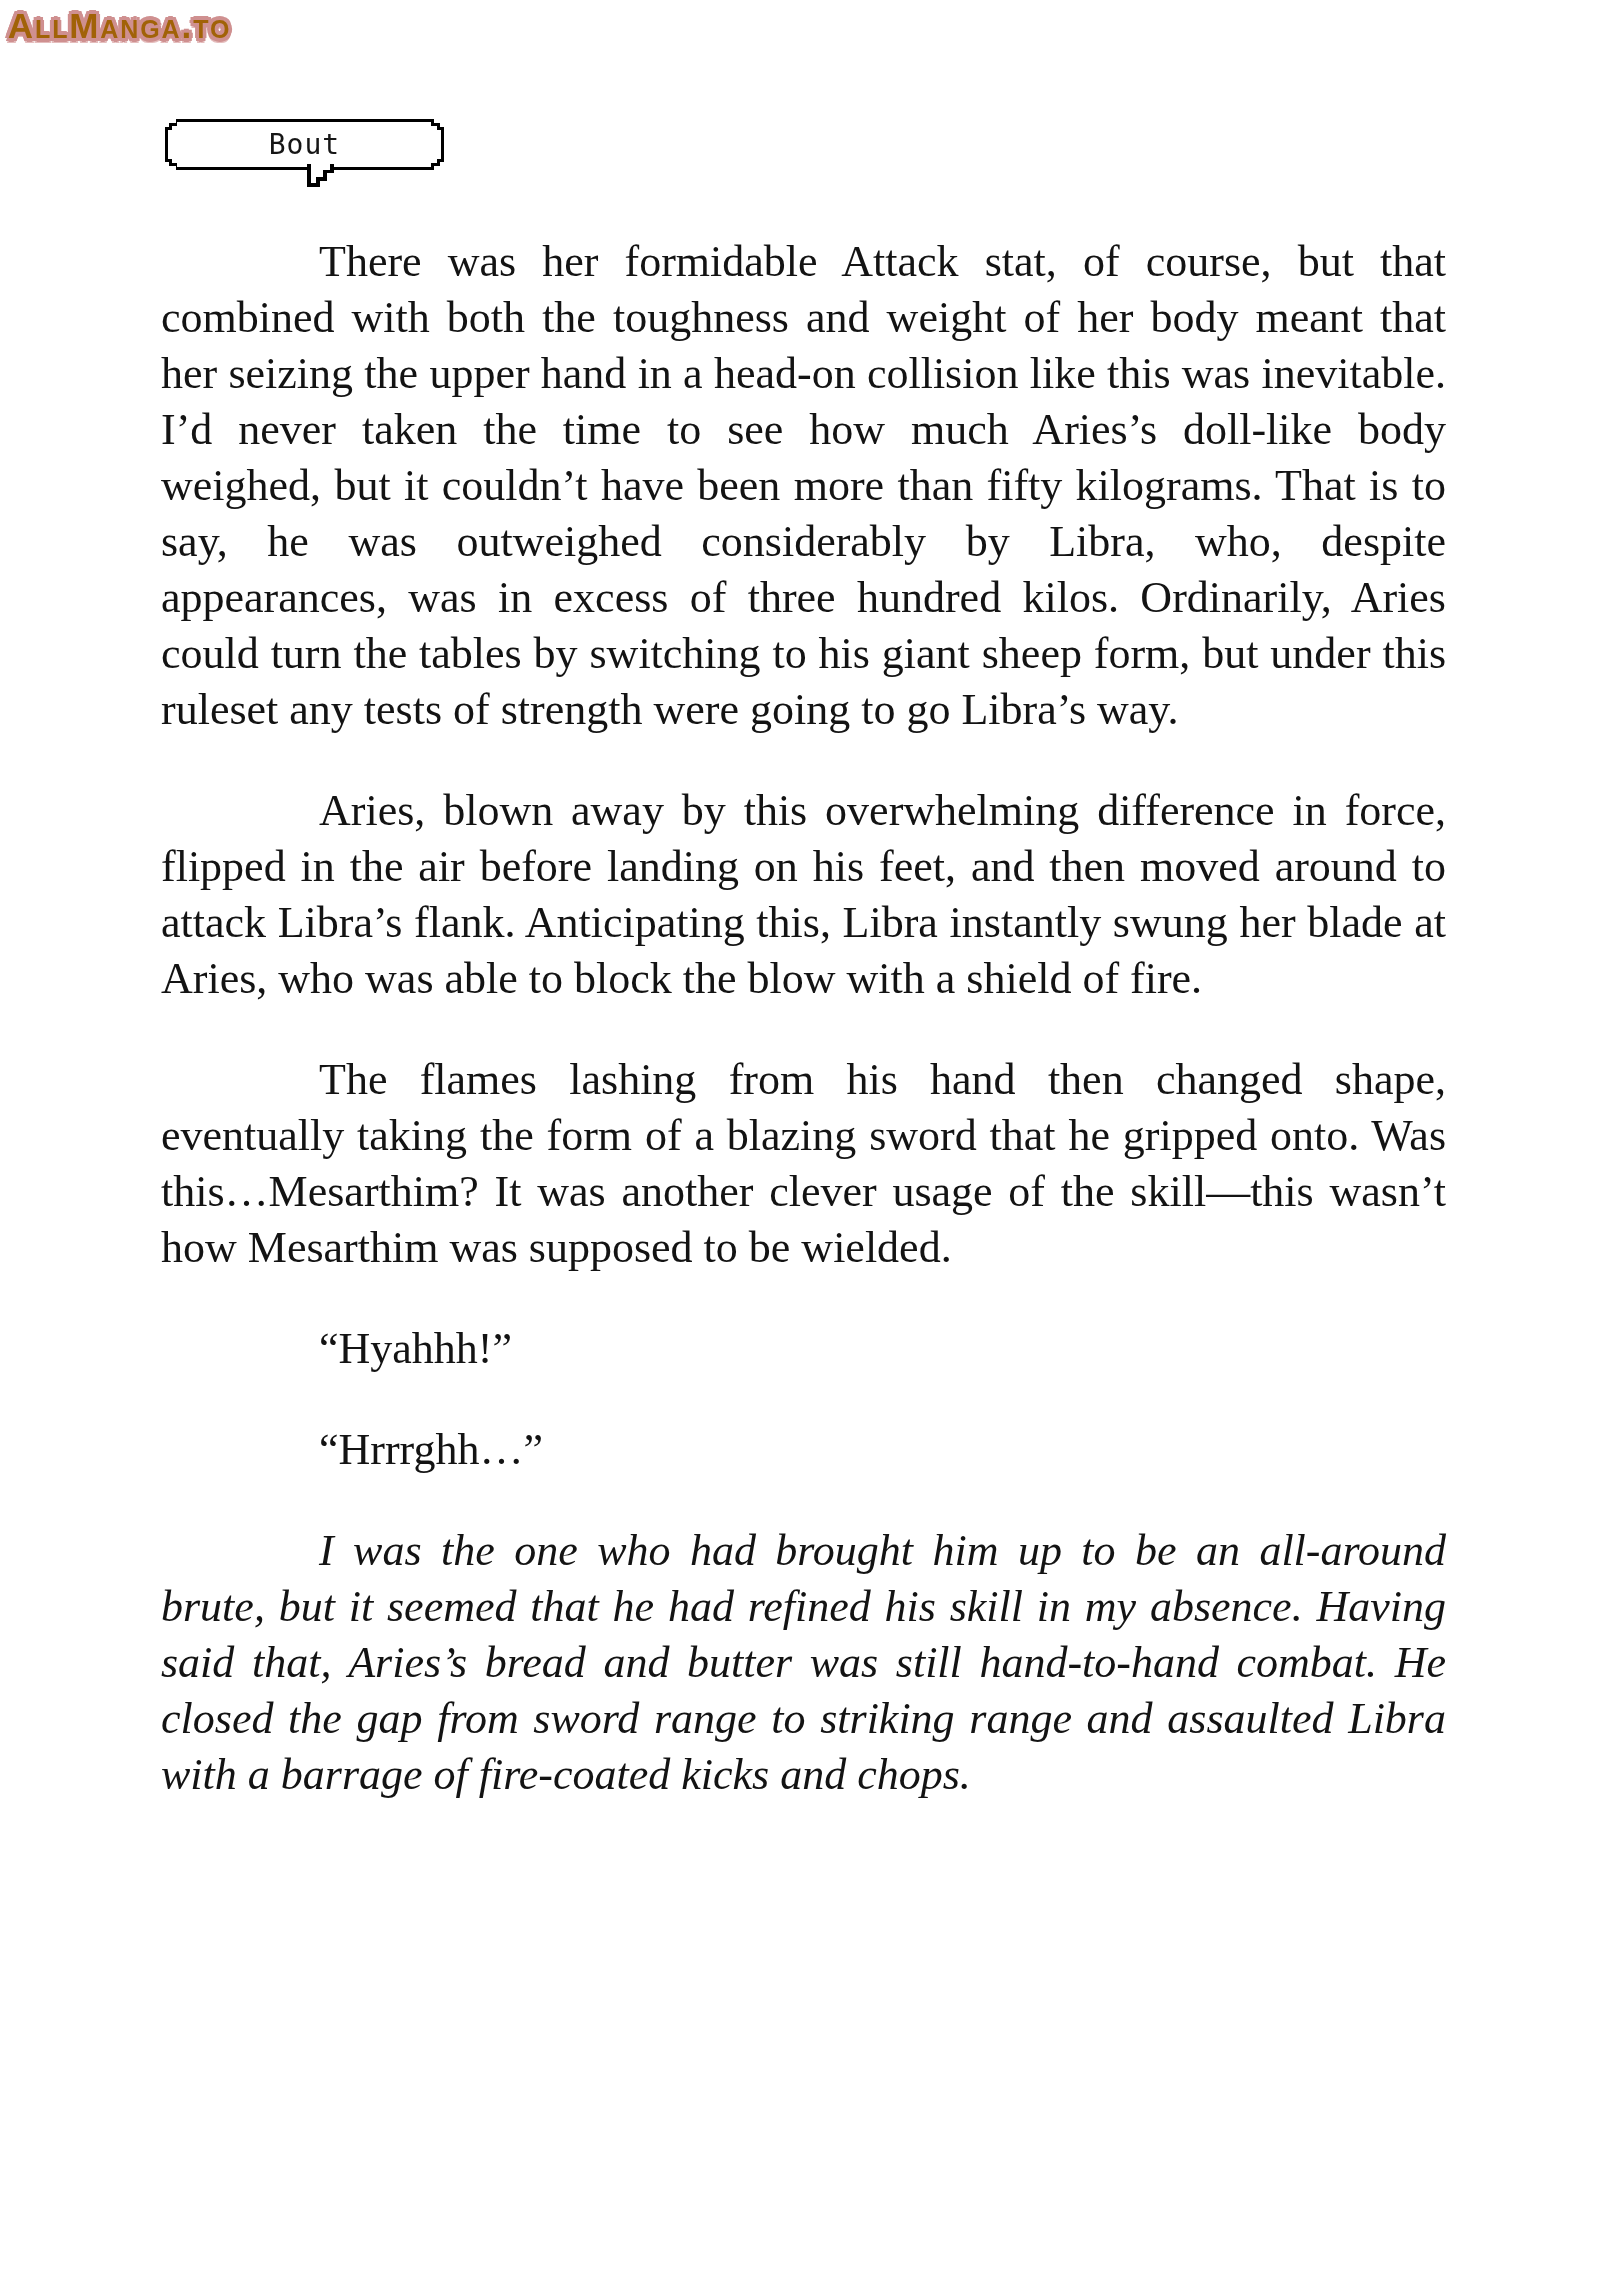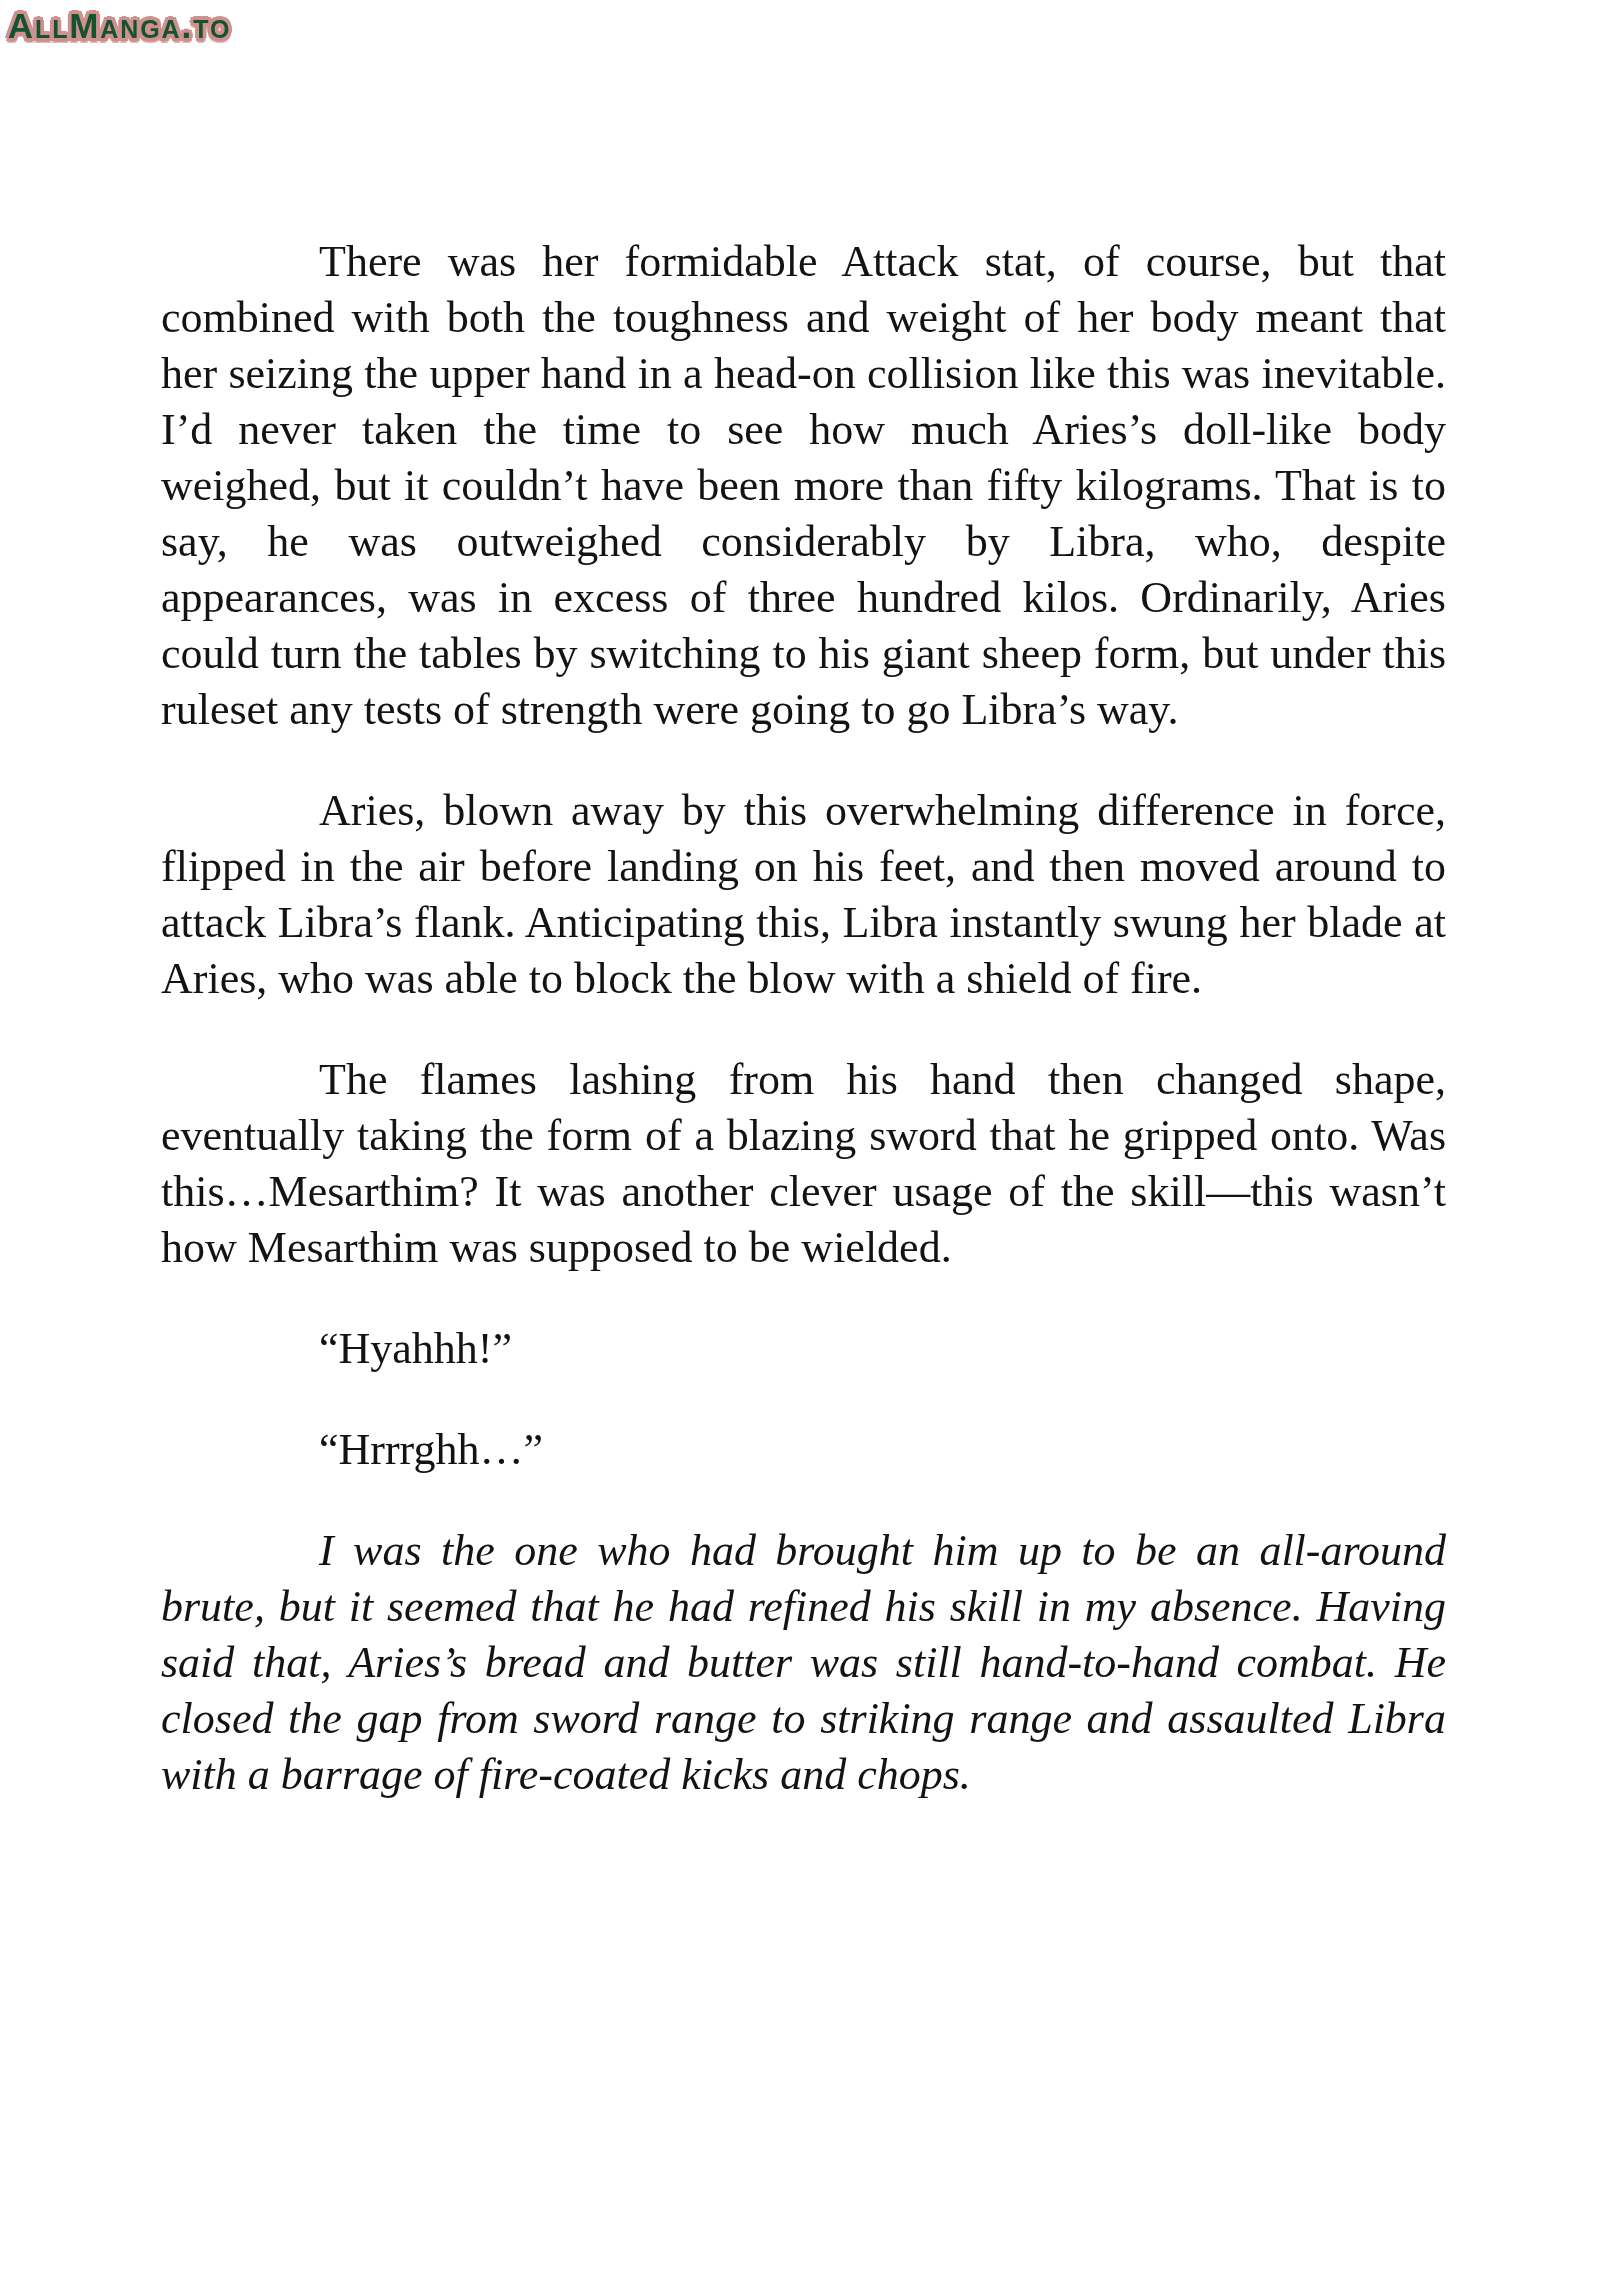--- a/index.html
+++ b/index.html
@@ -14,21 +14,21 @@
   
   .watermark {
     position: absolute;
     left: 7.8px;
     top: 5.8px;
     font-family: "Liberation Sans", sans-serif;
     font-weight: 700;
     font-size: 35px;
     font-variant: small-caps;
     letter-spacing: 1.9px;
-    color: #14532d;
+    color: #a16207;
     text-shadow:
       -2.9px -2.9px 0 #cf9090,  2.9px -2.9px 0 #cf9090,
       -2.9px  2.9px 0 #cf9090,  2.9px  2.9px 0 #cf9090,
       -3.9px  0   0 #cf9090,  3.9px  0   0 #cf9090,
        0   -3.9px 0 #cf9090,  0    3.9px 0 #cf9090,
        1.9px  4.9px 0 #e4bcbc, -1.9px  4.9px 0 #e4bcbc;
   }
 
   
   .bubble {
@@ -74,20 +74,33 @@
   }
   .body-text p:last-child { margin-bottom: 0; font-style: italic; }
 </style>
 </head>
 <body>
 
 <div class="page">
 
   <div class="watermark">AllManga.to</div>
 
+  <div class="bubble">
+    <svg width="291" height="80" viewBox="0 0 300 82" shape-rendering="crispEdges">
+
+      <path fill="#000000" d="M15,3 H281 V7 H288 V11 H292 V47 H288 V51 H281 V55 H15 V51 H8 V47 H4 V11 H8 V7 H15 Z"></path>
+
+      <path fill="#ffffff" d="M17,6 H278 V10 H285 V14 H289 V44 H285 V48 H278 V52 H17 V48 H11 V44 H7 V14 H11 V10 H17 Z"></path>
+
+      <path fill="#000000" d="M151,49 H178 V59 H171 V67 H164 V73 H151 Z"></path>
+
+      <path fill="#ffffff" d="M155,48 H174 V55 H167 V63 H160 V69 H155 Z"></path>
+    </svg>
+    <span class="bubble-label">Bout</span>
+  </div>
 
   <div class="body-text">
       <p>There was her formidable Attack stat, of course, but that combined with both the toughness and weight of her body meant that her seizing the upper hand in a head-on collision like this was inevitable. I’d never taken the time to see how much Aries’s doll-like body weighed, but it couldn’t have been more than fifty kilograms. That is to say, he was outweighed considerably by Libra, who, despite appearances, was in excess of three hundred kilos. Ordinarily, Aries could turn the tables by switching to his giant sheep form, but under this ruleset any tests of strength were going to go Libra’s way.</p>
       <p>Aries, blown away by this overwhelming difference in force, flipped in the air before landing on his feet, and then moved around to attack Libra’s flank. Anticipating this, Libra instantly swung her blade at Aries, who was able to block the blow with a shield of fire.</p>
       <p>The flames lashing from his hand then changed shape, eventually taking the form of a blazing sword that he gripped onto. Was this…Mesarthim? It was another clever usage of the skill—this wasn’t how Mesarthim was supposed to be wielded.</p>
       <p>“Hyahhh!”</p>
       <p>“Hrrrghh…”</p>
       <p>I was the one who had brought him up to be an all-around brute, but it seemed that he had refined his skill in my absence. Having said that, Aries’s bread and butter was still hand-to-hand combat. He closed the gap from sword range to striking range and assaulted Libra with a barrage of fire-coated kicks and chops.</p>
     </div>
 

